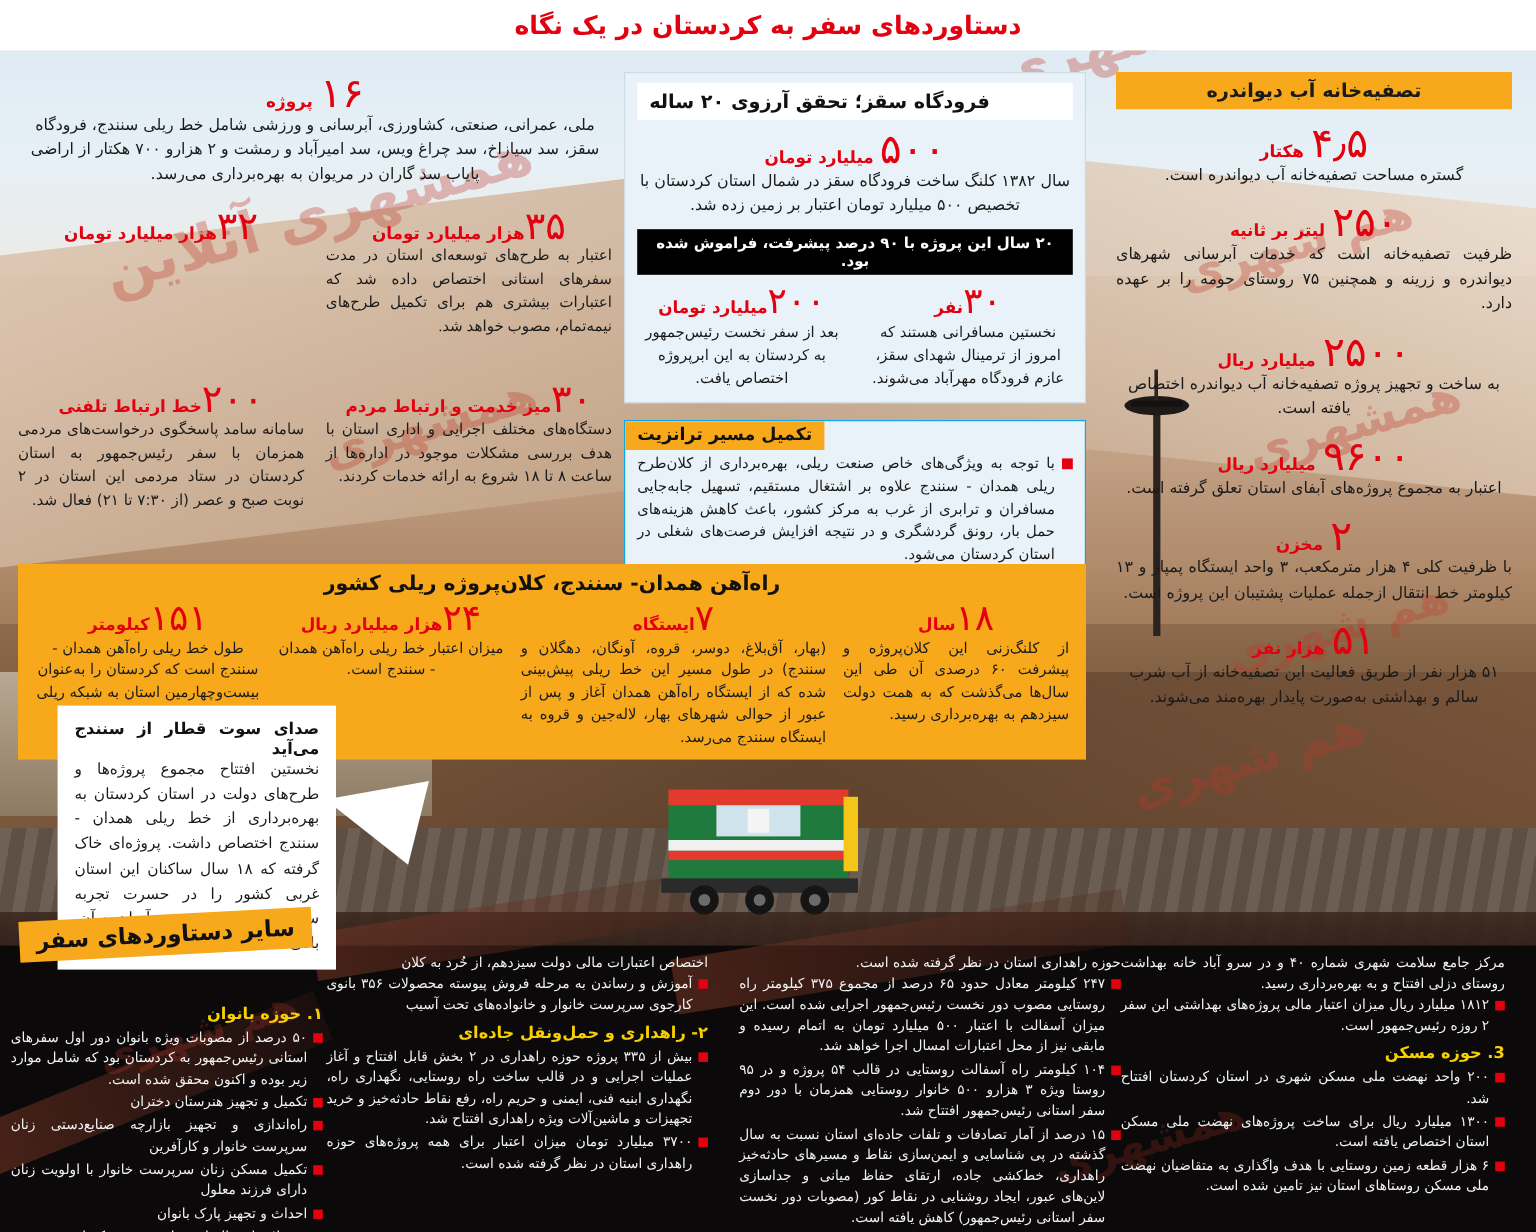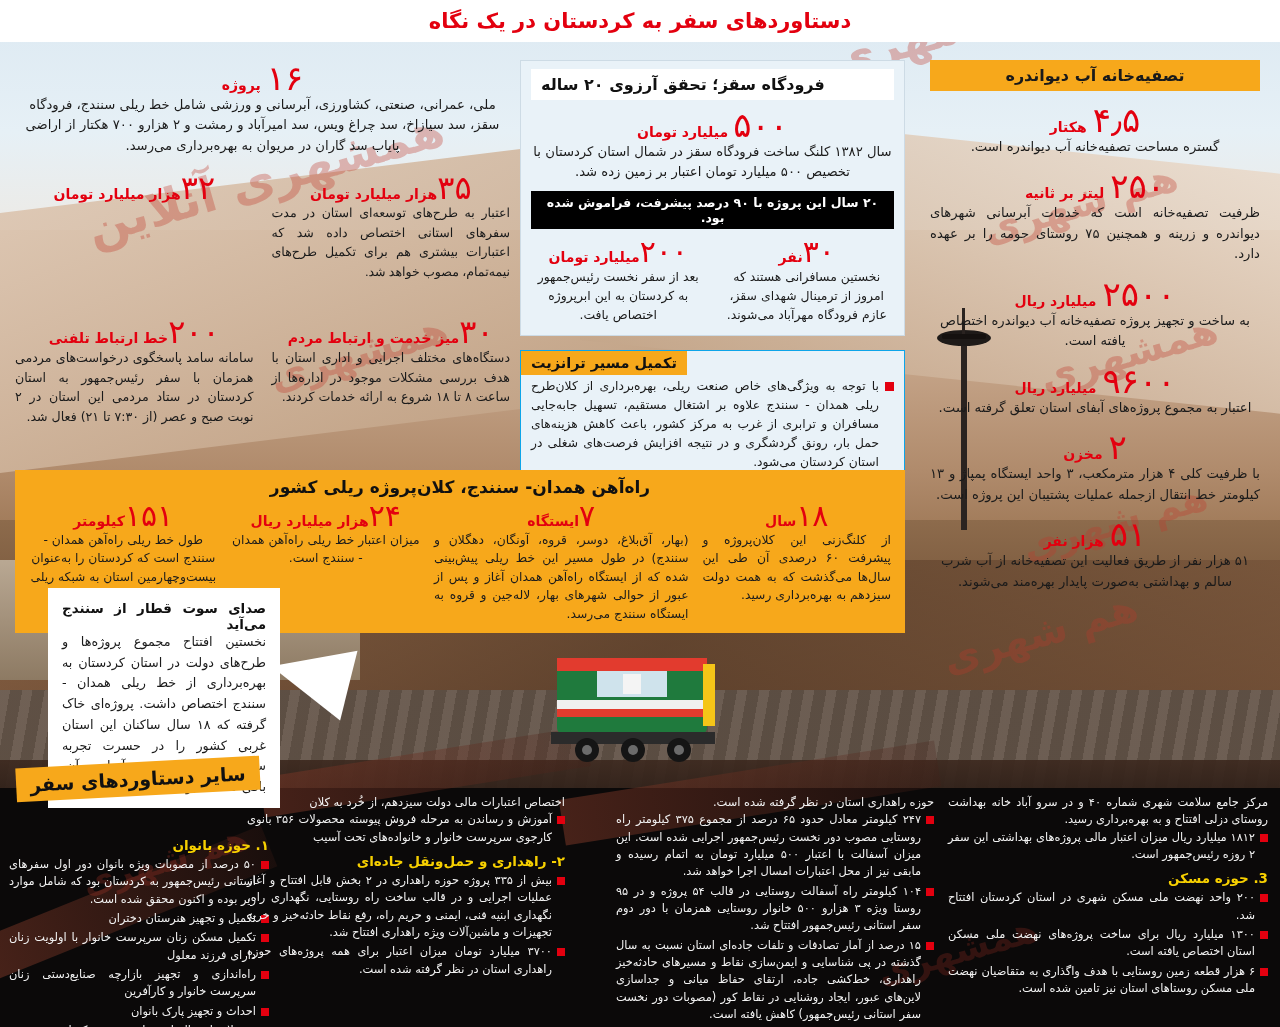--- a/index.html
+++ b/index.html
@@ -152,23 +152,23 @@
     border-left:0; border-right:80px solid #fff; transform: rotate(14deg);
   }
 
   
   .train { position:absolute; right:545px; top:640px; width:200px; height:130px; z-index:22; }
 
   
   .bottom { position:absolute; left:0; top:788px; width:1280px; height:239px; z-index:30; color:#fff; }
   .bcol { position:absolute; top:6px; padding:0 6px; }
   .bcol.c1 { right:1005px; width:272px; }
-  .bcol.c2 { right:709px; width:330px; }
+  .bcol.c2 { right:684px; width:330px; }
   .bcol.c3 { right:340px; width:330px; }
-  .bcol.c4 { right:6px;   width:332px; }
+  .bcol.c4 { right:20px;   width:332px; }
   .sect-title { color:#f7d000; font-weight:bold; font-size:13.5px; margin:7px 0 3px; text-align:right; }
   .bline { display:flex; gap:5px; margin-bottom:2px; }
   .bsq { width:8px; height:8px; background:#e3000f; flex:0 0 auto; margin-top:5px; }
   .btxt { color:#f2f2f2; font-size:11.4px; line-height:1.52; text-align:justify; flex:1; }
   .btxt.nob { padding-right:13px; }
 
   .other-banner {
     position:absolute; right:1020px; top:762px; z-index:34;
     background:#f7a81b; color:#111; font-weight:bold; font-size:19px;
     padding:6px 14px; transform: rotate(-3deg);
@@ -389,25 +389,25 @@
       <div class="bline">
           <span class="bsq"></span>
           <span class="btxt">۵۰ درصد از مصوبات ویژه بانوان دور اول سفرهای استانی رئیس‌جمهور به کردستان بود که شامل موارد زیر بوده و اکنون محقق شده است.</span>
         </div>
       <div class="bline">
           <span class="bsq"></span>
           <span class="btxt">تکمیل و تجهیز هنرستان دختران</span>
         </div>
       <div class="bline">
           <span class="bsq"></span>
+          <span class="btxt">راه‌اندازی و تجهیز بازارچه صنایع‌دستی زنان سرپرست خانوار و کارآفرین</span>
+        </div>
+      <div class="bline">
+          <span class="bsq"></span>
           <span class="btxt">تکمیل مسکن زنان سرپرست خانوار با اولویت زنان دارای فرزند معلول</span>
-        </div>
-      <div class="bline">
-          <span class="bsq"></span>
-          <span class="btxt">راه‌اندازی و تجهیز بازارچه صنایع‌دستی زنان سرپرست خانوار و کارآفرین</span>
         </div>
       <div class="bline">
           <span class="bsq"></span>
           <span class="btxt">احداث و تجهیز پارک بانوان</span>
         </div>
       <div class="bline">
           <span class="bsq"></span>
           <span class="btxt">تسهیلات اشتغال‌زایی زنان در بخش کشاورزی</span>
         </div>
 

